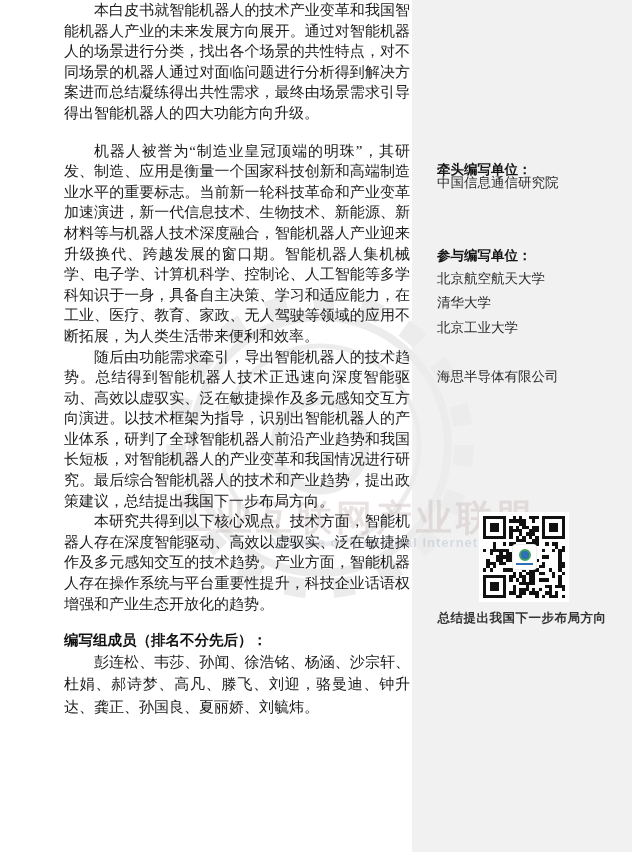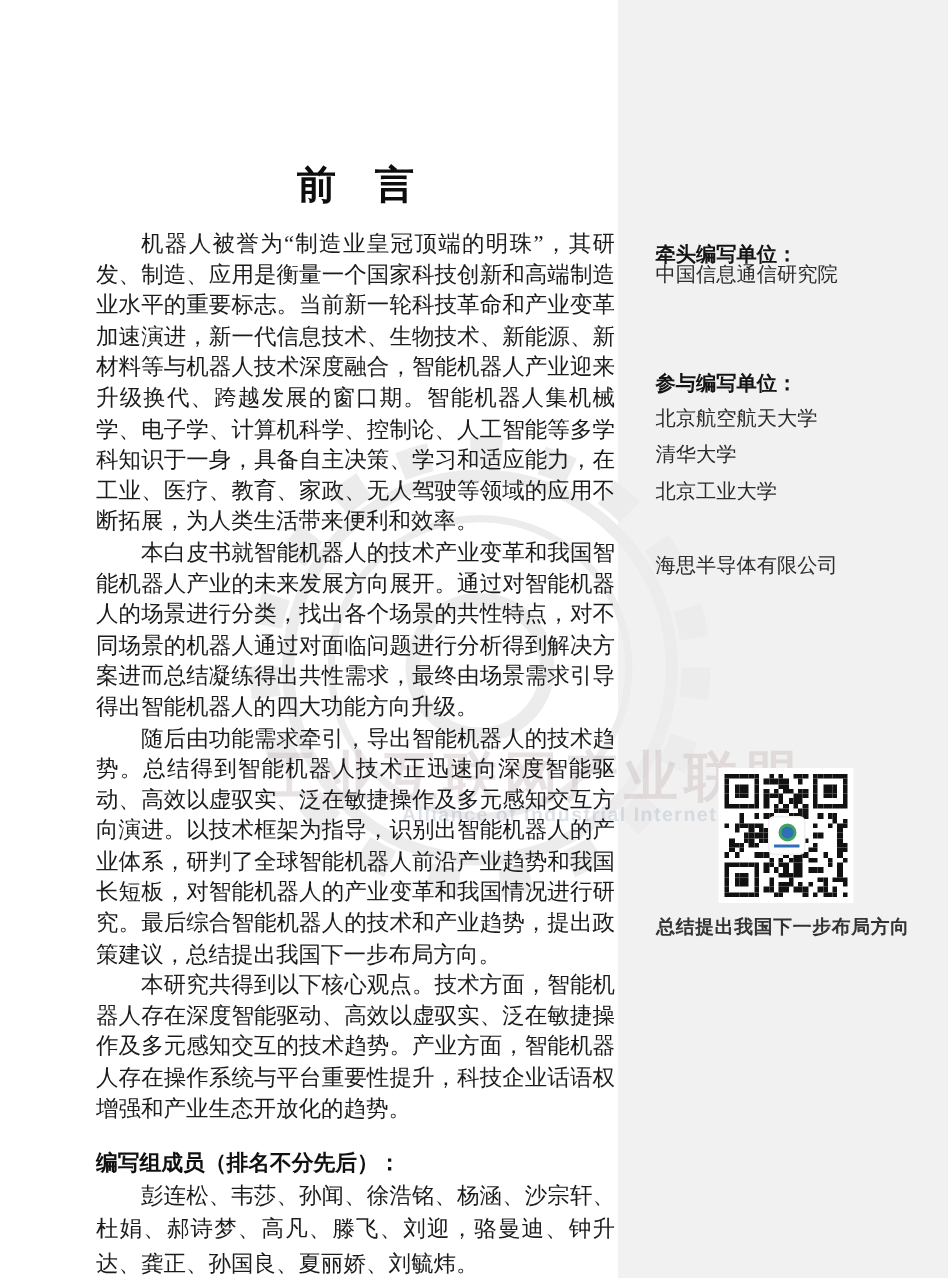--- a/index.html
+++ b/index.html
@@ -111,23 +111,22 @@
     <circle cx="50" cy="50" r="45" stroke-width="6" stroke-dasharray="6.5 8.5"></circle>
     <circle cx="50" cy="50" r="40" stroke-width="2.5"></circle>
     <circle cx="50" cy="50" r="31" stroke-width="1.5"></circle>
     <circle cx="50" cy="50" r="14" stroke-width="3"></circle>
   </g>
 </svg>
 <div class="wm wm-cn">工业互联网产业联盟</div>
 <div class="wm wm-en">Alliance of Industrial Internet</div>
 
 <div class="main">
-  <h1 class="doc-title">前　言</h1>
+  <p class="para">本白皮书就智能机器人的技术产业变革和我国智能机器人产业的未来发展方向展开。通过对智能机器人的场景进行分类，找出各个场景的共性特点，对不同场景的机器人通过对面临问题进行分析得到解决方案进而总结凝练得出共性需求，最终由场景需求引导得出智能机器人的四大功能方向升级。</p>
   <p class="para first">机器人被誉为“制造业皇冠顶端的明珠”，其研发、制造、应用是衡量一个国家科技创新和高端制造业水平的重要标志。当前新一轮科技革命和产业变革加速演进，新一代信息技术、生物技术、新能源、新材料等与机器人技术深度融合，智能机器人产业迎来升级换代、跨越发展的窗口期。智能机器人集机械学、电子学、计算机科学、控制论、人工智能等多学科知识于一身，具备自主决策、学习和适应能力，在工业、医疗、教育、家政、无人驾驶等领域的应用不断拓展，为人类生活带来便利和效率。</p>
-  <p class="para">本白皮书就智能机器人的技术产业变革和我国智能机器人产业的未来发展方向展开。通过对智能机器人的场景进行分类，找出各个场景的共性特点，对不同场景的机器人通过对面临问题进行分析得到解决方案进而总结凝练得出共性需求，最终由场景需求引导得出智能机器人的四大功能方向升级。</p>
   <p class="para">随后由功能需求牵引，导出智能机器人的技术趋势。总结得到智能机器人技术正迅速向深度智能驱动、高效以虚驭实、泛在敏捷操作及多元感知交互方向演进。以技术框架为指导，识别出智能机器人的产业体系，研判了全球智能机器人前沿产业趋势和我国长短板，对智能机器人的产业变革和我国情况进行研究。最后综合智能机器人的技术和产业趋势，提出政策建议，总结提出我国下一步布局方向。</p>
   <p class="para">本研究共得到以下核心观点。技术方面，智能机器人存在深度智能驱动、高效以虚驭实、泛在敏捷操作及多元感知交互的技术趋势。产业方面，智能机器人存在操作系统与平台重要性提升，科技企业话语权增强和产业生态开放化的趋势。</p>
   <div class="members-heading">编写组成员（排名不分先后）：</div>
   <p class="members">彭连松、韦莎、孙闻、徐浩铭、杨涵、沙宗轩、杜娟、郝诗梦、高凡、滕飞、刘迎，骆曼迪、钟升达、龚正、孙国良、夏丽娇、刘毓炜。</p>
 </div>
 
 <div class="sidebar-content">
   <div class="side-label" style="top:161px">牵头编写单位：</div>
   <div class="side-org" style="top:174px">中国信息通信研究院</div>
   <div class="side-label" style="top:247px">参与编写单位：</div>

